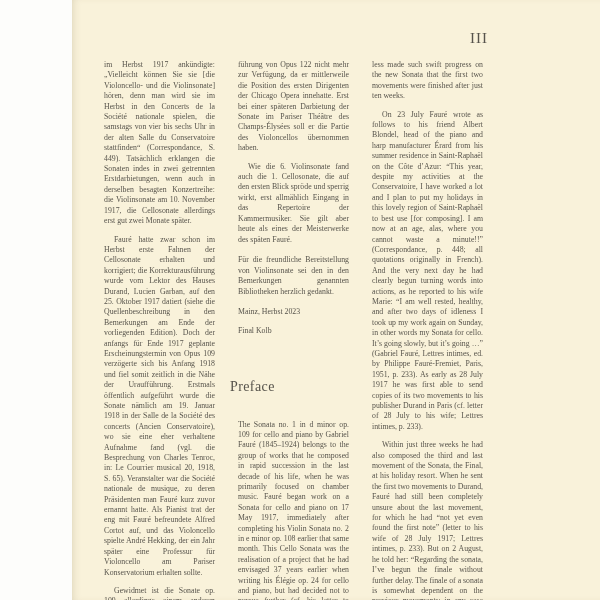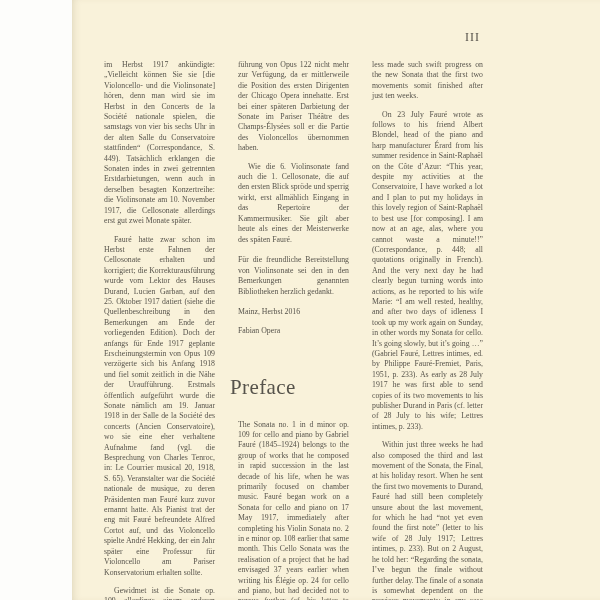--- a/index.html
+++ b/index.html
@@ -12,22 +12,22 @@
   }
   .sheet{
     position:absolute;
     left:72px;top:0;
     width:528px;height:600px;
     background:var(--paper,#f9f2da);
     box-shadow:inset 5px 0 9px -5px rgba(120,100,60,0.25);
   }
   .pagenum{
     position:absolute;
-    top:30px;right:120px;
-    font-size:12px;
+    top:30px;right:112px;
+    font-size:15px;
     letter-spacing:1px;
     color:var(--ink,#56534b);
   }
   .columns{
     position:absolute;
     left:24px;top:52px;
     display:flex;
     gap:7px;
   }
   .col{
@@ -38,21 +38,21 @@
     text-align:justify;
     hyphens:auto;
     -webkit-hyphens:auto;
   }
   .col p{margin:8px;}
   .para.indent{text-indent:10px;font-family:Liberation Serif, serif;}
   .para.gap{margin-top:10.4px;}
   .signature{margin-top:10.4px;}
   .preface{
     margin:46px 0 0 0;
-    font-size:21px;
+    font-size:14px;
     font-weight:normal;
     letter-spacing:0.4px;
     color:var(--ink,#56534b);
     text-align:left;
   }
   .english-lead{margin-top:27px !important;}
 </style>
 </head>
 <body>
 
@@ -68,30 +68,30 @@
         <p class="para indent">Fauré hatte zwar schon im Herbst erste Fahnen der Cellosonate erhalten und korrigiert; die Korrekturausführung wurde vom Lektor des Hauses Durand, Lucien Garban, auf den 25. Oktober 1917 datiert (siehe die Quellenbeschreibung in den Bemerkungen am Ende der vorliegenden Edition). Doch der anfangs für Ende 1917 geplante Erscheinungstermin von Opus 109 verzögerte sich bis Anfang 1918 und fiel somit zeitlich in die Nähe der Uraufführung. Erstmals öffentlich aufgeführt wurde die Sonate nämlich am 19. Januar 1918 in der Salle de la Société des concerts (Ancien Conservatoire), wo sie eine eher verhaltene Aufnahme fand (vgl. die Besprechung von Charles Tenroc, in: Le Courrier musical 20, 1918, S. 65). Veranstalter war die Société nationale de musique, zu deren Präsidenten man Fauré kurz zuvor ernannt hatte. Als Pianist trat der eng mit Fauré befreundete Alfred Cortot auf, und das Violoncello spielte André Hekking, der ein Jahr später eine Professur für Violoncello am Pariser Konservatorium erhalten sollte.</p>
         <p class="para indent">Gewidmet ist die Sonate op. 109 allerdings einem anderen Cellisten, den Fauré wohl ursprünglich als Interpreten für die Uraufführung vorgesehen hatte: Louis Hasselmans (1878–1957). Er war der Sohn von Faurés Conservatoire-Kollegen, dem Harfenprofessor Alphonse Hasselmans, und der jüngere Bruder der Pianistin Marguerite Hasselmans. Mit Marguerite war Fauré seit 1900 liiert und verbrachte mit ihr die zur Komposition der Sonate genutzten Sommerferien 1917 in Saint-Raphaël (vgl. Correspondance, S. 852). Louis Hasselmans stand jedoch für die Urauf-</p>
       </div>
 
       <div class="col" lang="de">
         <p class="para">führung von Opus 122 nicht mehr zur Verfügung, da er mittlerweile die Position des ersten Dirigenten der Chicago Opera innehatte. Erst bei einer späteren Darbietung der Sonate im Pariser Théâtre des Champs-Élysées soll er die Partie des Violoncellos übernommen haben.</p>
         <p class="para indent">Wie die 6. Violinsonate fand auch die 1. Cellosonate, die auf den ersten Blick spröde und sperrig wirkt, erst allmählich Eingang in das Repertoire der Kammermusiker. Sie gilt aber heute als eines der Meisterwerke des späten Fauré.</p>
         <p class="para gap">Für die freundliche Bereitstellung von Violinsonate sei den in den Bemerkungen genannten Bibliotheken herzlich gedankt.</p>
 
         <div class="signature">
-          <p>Mainz, Herbst 2016</p>
-          <p>Fabian Opera</p>
+          <p>Mainz, Herbst 2023</p>
+          <p>Final Kolb</p>
         </div>
 
         <h1 class="preface">Preface</h1>
 
         <p class="para english-lead" lang="en">The Sonata no. 1 in d minor op. 109 for cello and piano by Gabriel Fauré (1845–1924) belongs to the group of works that he composed in rapid succession in the last decade of his life, when he was primarily focused on chamber music. Fauré began work on a Sonata for cello and piano on 17 May 1917, immediately after completing his Violin Sonata no. 2 in e minor op. 108 earlier that same month. This Cello Sonata was the realisation of a project that he had envisaged 37 years earlier when writing his Élégie op. 24 for cello and piano, but had decided not to pursue further (cf. his letter to Julien Hamelle of 24 June 1880; Gabriel Fauré, Correspondance suivie de Lettres à Madame H., ed. by Jean-Michel Nectoux, Paris, 2015, p. 99). Fauré’s state of health was now increasingly precarious, his duties as Director of the Paris Conservatoire time-consuming, but he neverthe-</p>
       </div>
 
       <div class="col" lang="en">
-        <p class="para">less made such swift progress on the new Sonata that the first two movements somit finished after just ten weeks.</p>
+        <p class="para">less made such swift progress on the new Sonata that the first two movements were finished after just ten weeks.</p>
         <p class="para indent">On 23 July Fauré wrote as follows to his friend Albert Blondel, head of the piano and harp manufacturer Érard from his summer residence in Saint-Raphaël on the Côte d’Azur: “This year, despite my activities at the Conservatoire, I have worked a lot and I plan to put my holidays in this lovely region of Saint-Raphaël to best use [for composing]. I am now at an age, alas, where you cannot waste a minute!!” (Correspondance, p. 448; all quotations originally in French). And the very next day he had clearly begun turning words into actions, as he reported to his wife Marie: “I am well rested, healthy, and after two days of idleness I took up my work again on Sunday, in other words my Sonata for cello. It’s going slowly, but it’s going …” (Gabriel Fauré, Lettres intimes, ed. by Philippe Fauré-Fremiet, Paris, 1951, p. 233). As early as 28 July 1917 he was first able to send copies of its two movements to his publisher Durand in Paris (cf. letter of 28 July to his wife; Lettres intimes, p. 233).</p>
         <p class="para indent">Within just three weeks he had also composed the third and last movement of the Sonata, the Final, at his holiday resort. When he sent the first two movements to Durand, Fauré had still been completely unsure about the last movement, for which he had “not yet even found the first note” (letter to his wife of 28 July 1917; Lettres intimes, p. 233). But on 2 August, he told her: “Regarding the sonata, I’ve begun the finale without further delay. The finale of a sonata is somewhat dependent on the previous movements; in any case these can already be engraved. It’s up to the finale to maintain the atmosphere that the first two movements have created.” By 7 August, as a further letter to Marie makes clear, the first half of the finale was finished, and by 13 August Fauré had finally reached the coda: “My work continues to proceed quickly. I’m now at the conclusion of the finale. But the close of a work is always an important point that I can’t gloss over any more than the rest. I’ll definitely need three</p>
       </div>
 
     </div>
   </div>
 </div>
 
 </body></html>

